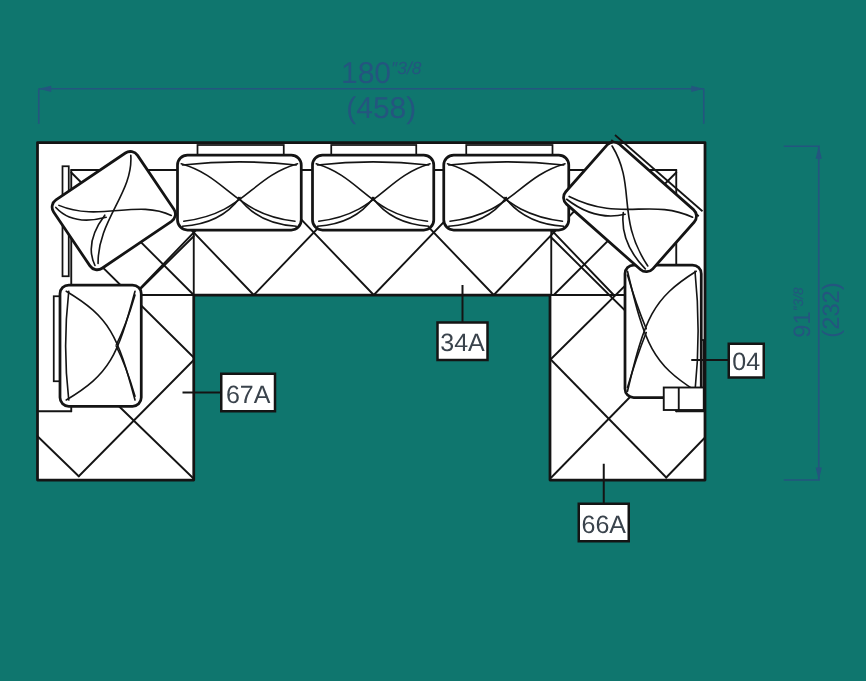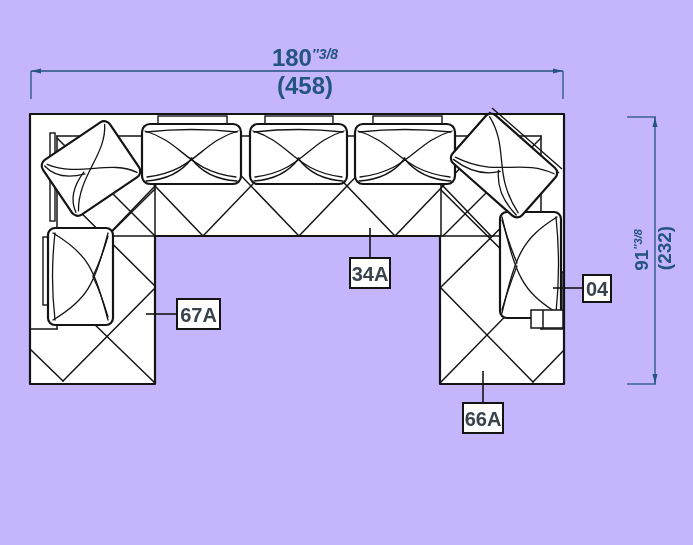--- a/index.html
+++ b/index.html
@@ -1,16 +1,16 @@
 <!DOCTYPE html>
 <html><head>
 <meta charset="utf-8">
 <style>
   html,body{margin:0;padding:0;background:#fff;}
-  .stage{position:relative;width:693px;height:545px;background:#c4b5fd;overflow:hidden;font-weight:bold;}
+  .stage{position:relative;width:693px;height:545px;background:#0f766e;overflow:hidden;}
   svg{display:block;}
   text{font-family:"Liberation Sans",sans-serif;}
 </style>
 </head>
 <body>
 
 <div class="stage">
 <svg width="693" height="545" viewBox="0 0 693 545">
 
   <g fill="none" stroke="#141414" stroke-width="2.2" stroke-linejoin="round" stroke-linecap="round">

